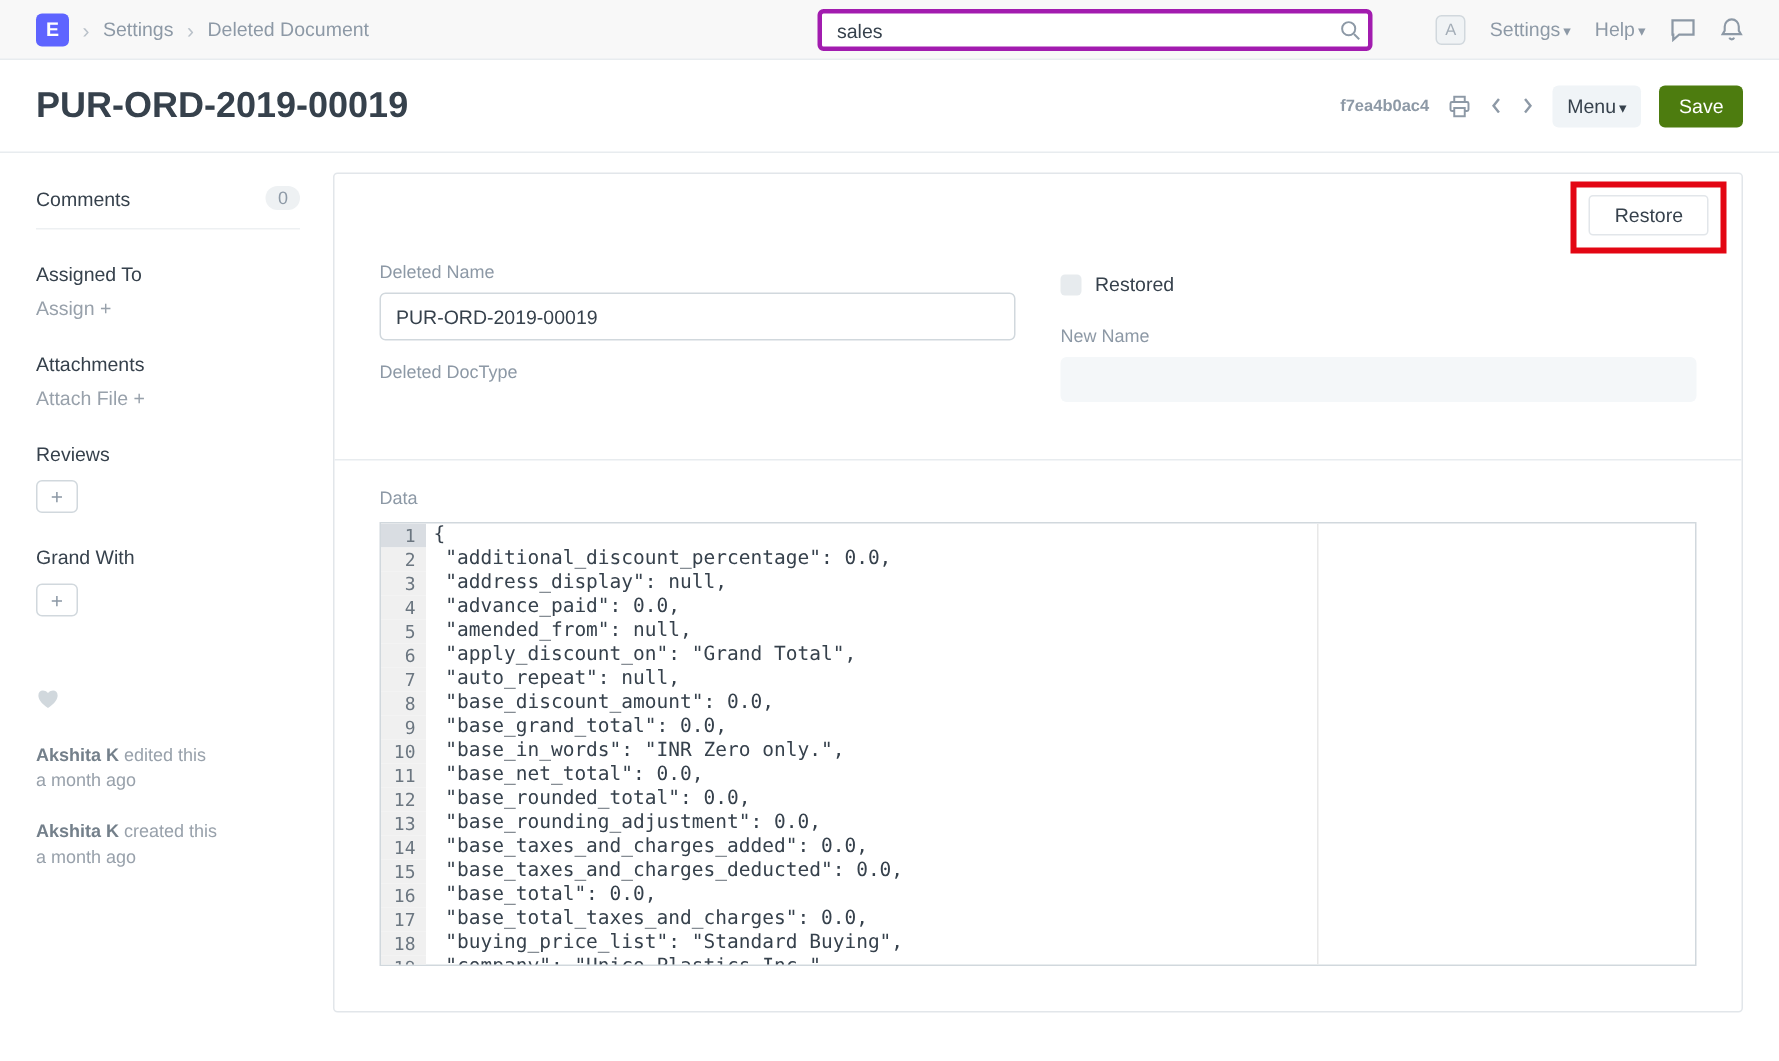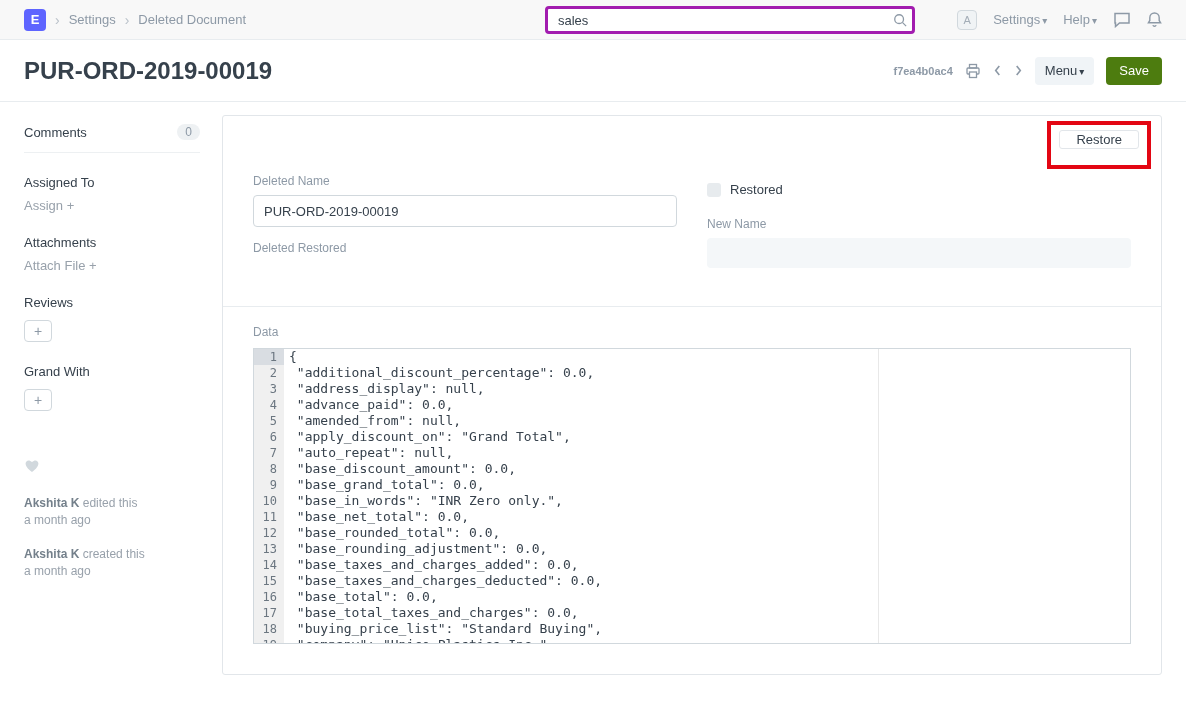--- a/index.html
+++ b/index.html
@@ -77,21 +77,21 @@
   .heart-row { margin-top:48px; line-height:0; cursor:pointer; }
   .history { margin-top:22px; font-size:12px; color:#98a1ab; line-height:1.45; }
   .history + .history { margin-top:16px; }
   .history .who { color:#74808b; font-weight:700;text-align:center; }
 
   
   .card { border:1px solid #e2e6ea; border-radius:3px; background:#fff; }
   .card-toolbar { display:flex; justify-content:flex-end; padding:14px 22px 0 0; height:44px; }
   .restore-wrap { position:relative; }
   .btn-restore {
-    background:#fff; border:1px solid #e2e6ea; border-radius:3px; height:19px;
+    background:#fff; border:1px solid #e2e6ea; border-radius:3px; height:27px;
     padding:0 16px; font-size:13px; color:#36414c; cursor:pointer;
     font-family:"Liberation Sans", sans-serif;
   }
   .annotation {
     position:absolute; left:-12px; top:-9px; right:-12px; bottom:-9px;
     border:4px solid #e30613; pointer-events:none;
   }
 
   .form-section {
     display:grid; grid-template-columns:1fr 1fr; column-gap:30px;
@@ -246,21 +246,21 @@
         </div>
       </div>
 
       <div class="form-section">
         <div class="col-left">
           <div class="field">
             <div class="field-label">Deleted Name</div>
             <input class="field-input" value="PUR-ORD-2019-00019" style="">
           </div>
           <div class="field">
-            <div class="field-label">Deleted Restored</div>
+            <div class="field-label">Deleted DocType</div>
           </div>
         </div>
         <div class="col-right">
           <div class="checkbox-row">
             <span class="checkbox"></span>
             <span class="checkbox-label">Restored</span>
           </div>
           <div class="field">
             <div class="field-label">New Name</div>
             <input class="readonly-input" readonly="" value="" style="">

